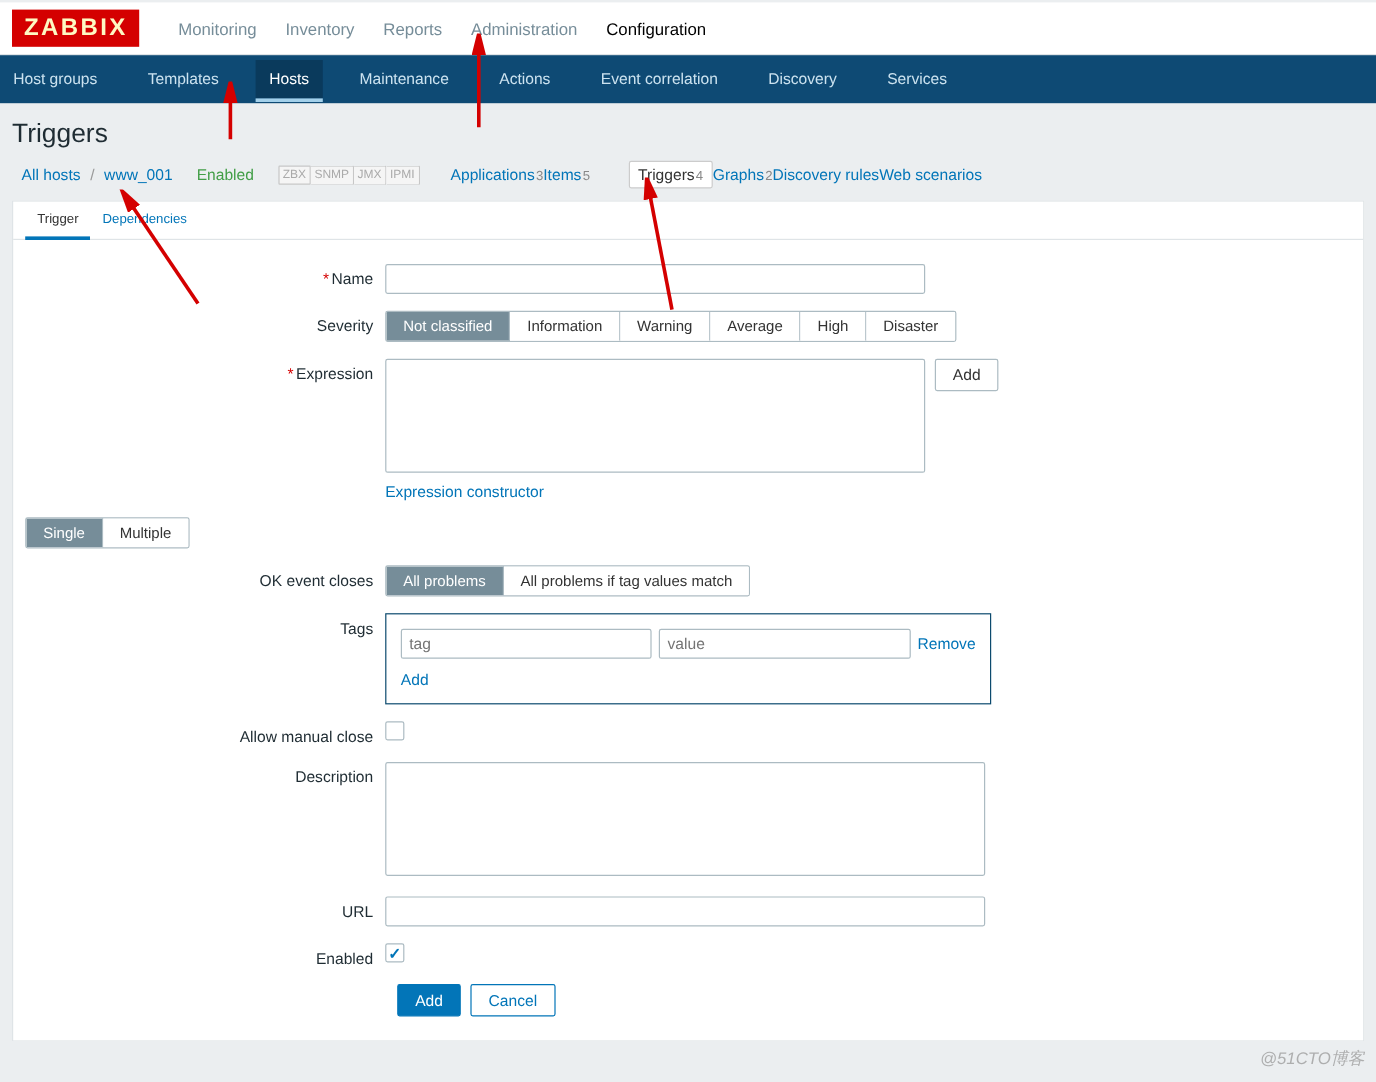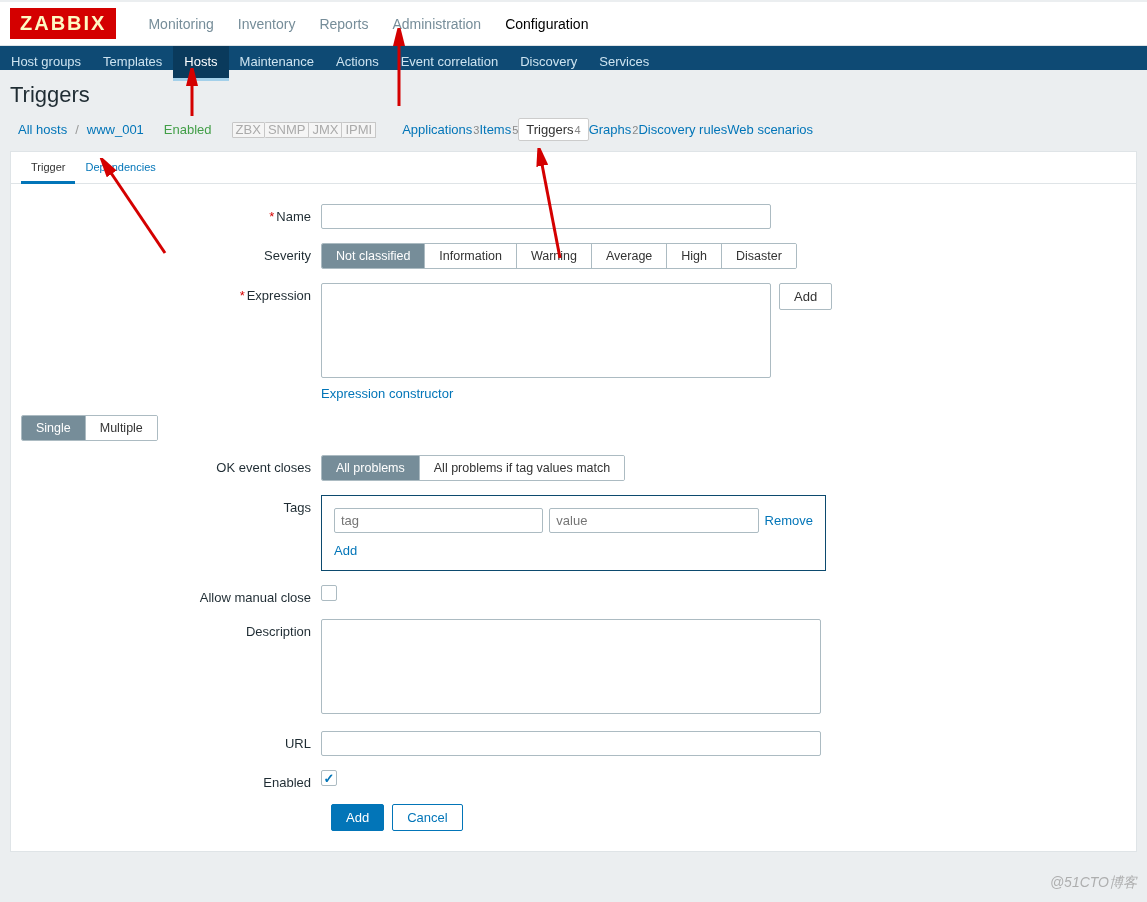--- a/index.html
+++ b/index.html
@@ -6,40 +6,40 @@
   body { margin:0; padding:0; font-family: Arial, Helvetica, sans-serif; font-size:13px; color:#1f2c33; background:#ebeef0; }
   a { color:#0275b8; text-decoration:none; cursor:pointer; }
 
   .top-bar { background:#fff; display:flex; align-items:center; padding:0 10px; height:46px; border-bottom:1px solid #dfe4e7; border-top:2px solid #ebeef0;}
   .logo { background:#d40000; color:#fef9c3; font-weight:bold; font-size:20px; letter-spacing:2px; padding:4px 10px; margin-right:20px; font-family: Arial, sans-serif;}
   .top-nav { display:flex; }
   .top-nav .item { padding:0 12px; color:#444; font-size:14px; line-height:46px; height:46px; cursor:pointer;}
   .top-nav .item.active { color:#000; font-weight:500;}
   .top-nav .item.dim { color:#768d99;}
 
-  .sub-nav { background:#0a466e; display:flex; padding:0 0; height:24px; background: linear-gradient(#1b5e8c,#1b5e8c); background:#0e4f7f; }
+  .sub-nav { background:#0a466e; display:flex; align-items:center; padding:0 0; height:40px; background: linear-gradient(#1b5e8c,#1b5e8c); background:#0e4f7f;gap:20px; }
   .sub-nav { background:#134b78;}
   .sub-nav { background:#114a76;}
   .sub-nav .sitem { color:#cce3f0; font-size:13px; padding:0 11px; line-height:32px; height:32px; cursor:pointer; position:relative;}
   .sub-nav .sitem.active { background:#0a3a5c; color:#fff;}
   .sub-nav .sitem.active::after { content:""; position:absolute; left:0; right:0; bottom:-3px; height:3px; background:#a3d0ea;}
 
   .page-title { font-size:22px; font-weight:400; color:#1f2c33; padding:12px 10px 10px 10px;}
 
   .breadcrumb-row { display:flex; align-items:center; gap:6px; padding:0 10px 10px 18px; font-size:13px;}
   .bc-sep { color:#999; padding:0 2px;}
   .enabled { color:#429e47;}
-  .mini-tag { display:inline-block; border:1px solid #c7c7c7; background:#f5f5f5; color:#aaa; font-size:13px; padding:0 3px; border-radius:1px; line-height:14px;}
+  .mini-tag { display:inline-block; border:1px solid #c7c7c7; background:#f5f5f5; color:#aaa; font-size:10px; padding:0 3px; border-radius:1px; line-height:14px;}
   .mini-tags { display:flex; gap:0px; margin-right:10px;}
   .mini-tags .mini-tag + .mini-tag { border-left:none;}
 
   .hnav { display:flex; gap:0; align-items:center; margin-left:10px;}
   .hnav-item { color:#0275b8; cursor:pointer;}
   .hnav-item .cnt { color:#888; font-size:11px; margin-left:1px;}
-  .hnav-item.box { border:1px solid #ccc; border-radius:2px; padding:3px 7px; background:#fff; color:#333;}
+  .hnav-item.box { border:1px solid #ccc; border-radius:2px; padding:3px 7px; background:#fff; color:#333;margin-left:32px;}
 
   .content { background:#fff; margin:0 10px; border:1px solid #dfe4e7;}
   .tabs { display:flex; border-bottom:1px solid #dfe4e7; padding-left:10px;}
   .tab { padding:9px 10px 8px 10px; cursor:pointer; font-size:11px;}
   .tab.active { color:#333; border-bottom:3px solid #0275b8; margin-bottom:-1px;}
   .tab.link { color:#0275b8;}
 
   .form { padding:20px 10px 20px 10px;}
   .form-row { display:flex; margin-bottom:14px; align-items:flex-start;}
   .form-label { width:300px; text-align:right; padding:5px 10px 0 0; color:#1f2c33;}

